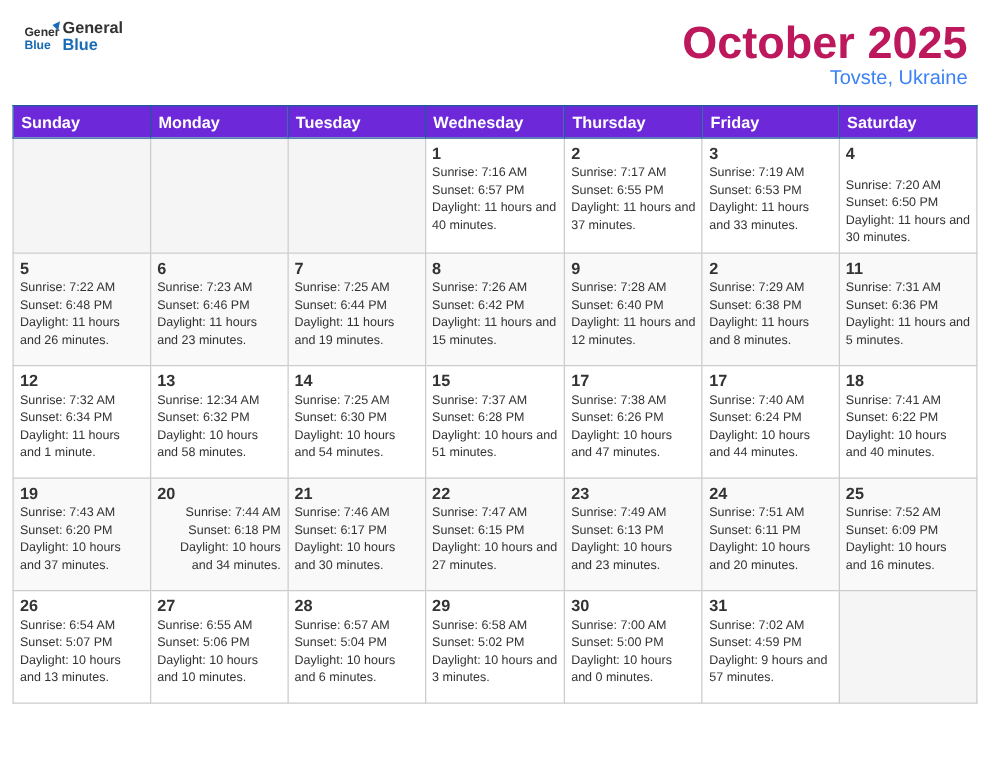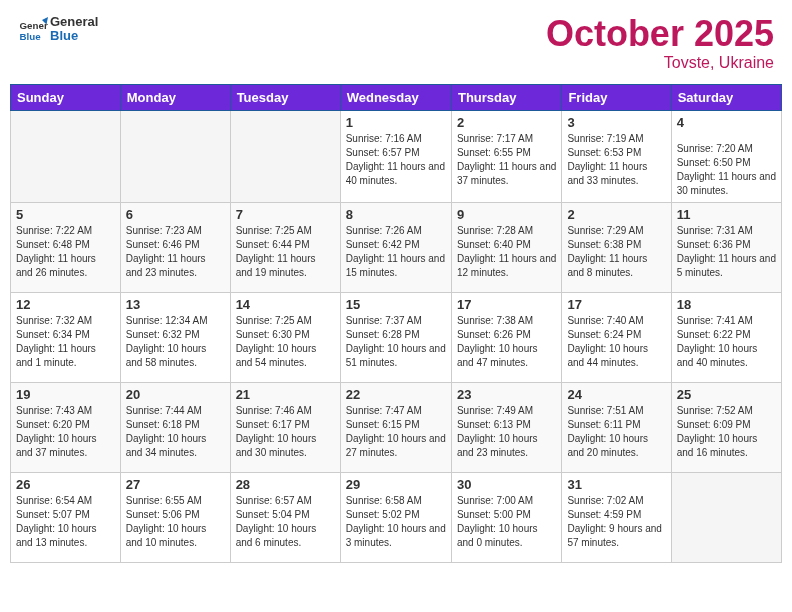--- a/index.html
+++ b/index.html
@@ -34,21 +34,21 @@
     }
     .month-title h1 {
       font-size: 36px;
       font-weight: bold;
       color: #be185d;
       line-height: 1.1;
     }
     .month-title h2 {
       font-size: 16px;
       font-weight: normal;
-      color: #be185d;
+      color: #3b82f6;
     }
     .calendar {
       width: 100%;
       border-collapse: collapse;
       border: 1px solid #ccc;
     }
     .calendar th {
       background-color: #6d28d9;
       color: #fff;
       text-align: left;
@@ -236,21 +236,21 @@
       </tr>
       <tr class="row-alt">
         <td>
           <div class="day-number">19</div>
           <div class="day-info" style="white-space: pre-line;">Sunrise: 7:43 AM
 Sunset: 6:20 PM
 Daylight: 10 hours and 37 minutes.</div>
         </td>
         <td>
           <div class="day-number">20</div>
-          <div class="day-info" style="white-space: pre-line;">Sunrise: 7:44 AM
+          <div class="day-info" style="white-space: pre-line; text-align: right;">Sunrise: 7:44 AM
 Sunset: 6:18 PM
 Daylight: 10 hours and 34 minutes.</div>
         </td>
         <td>
           <div class="day-number">21</div>
           <div class="day-info" style="white-space: pre-line;">Sunrise: 7:46 AM
 Sunset: 6:17 PM
 Daylight: 10 hours and 30 minutes.</div>
         </td>
         <td>

